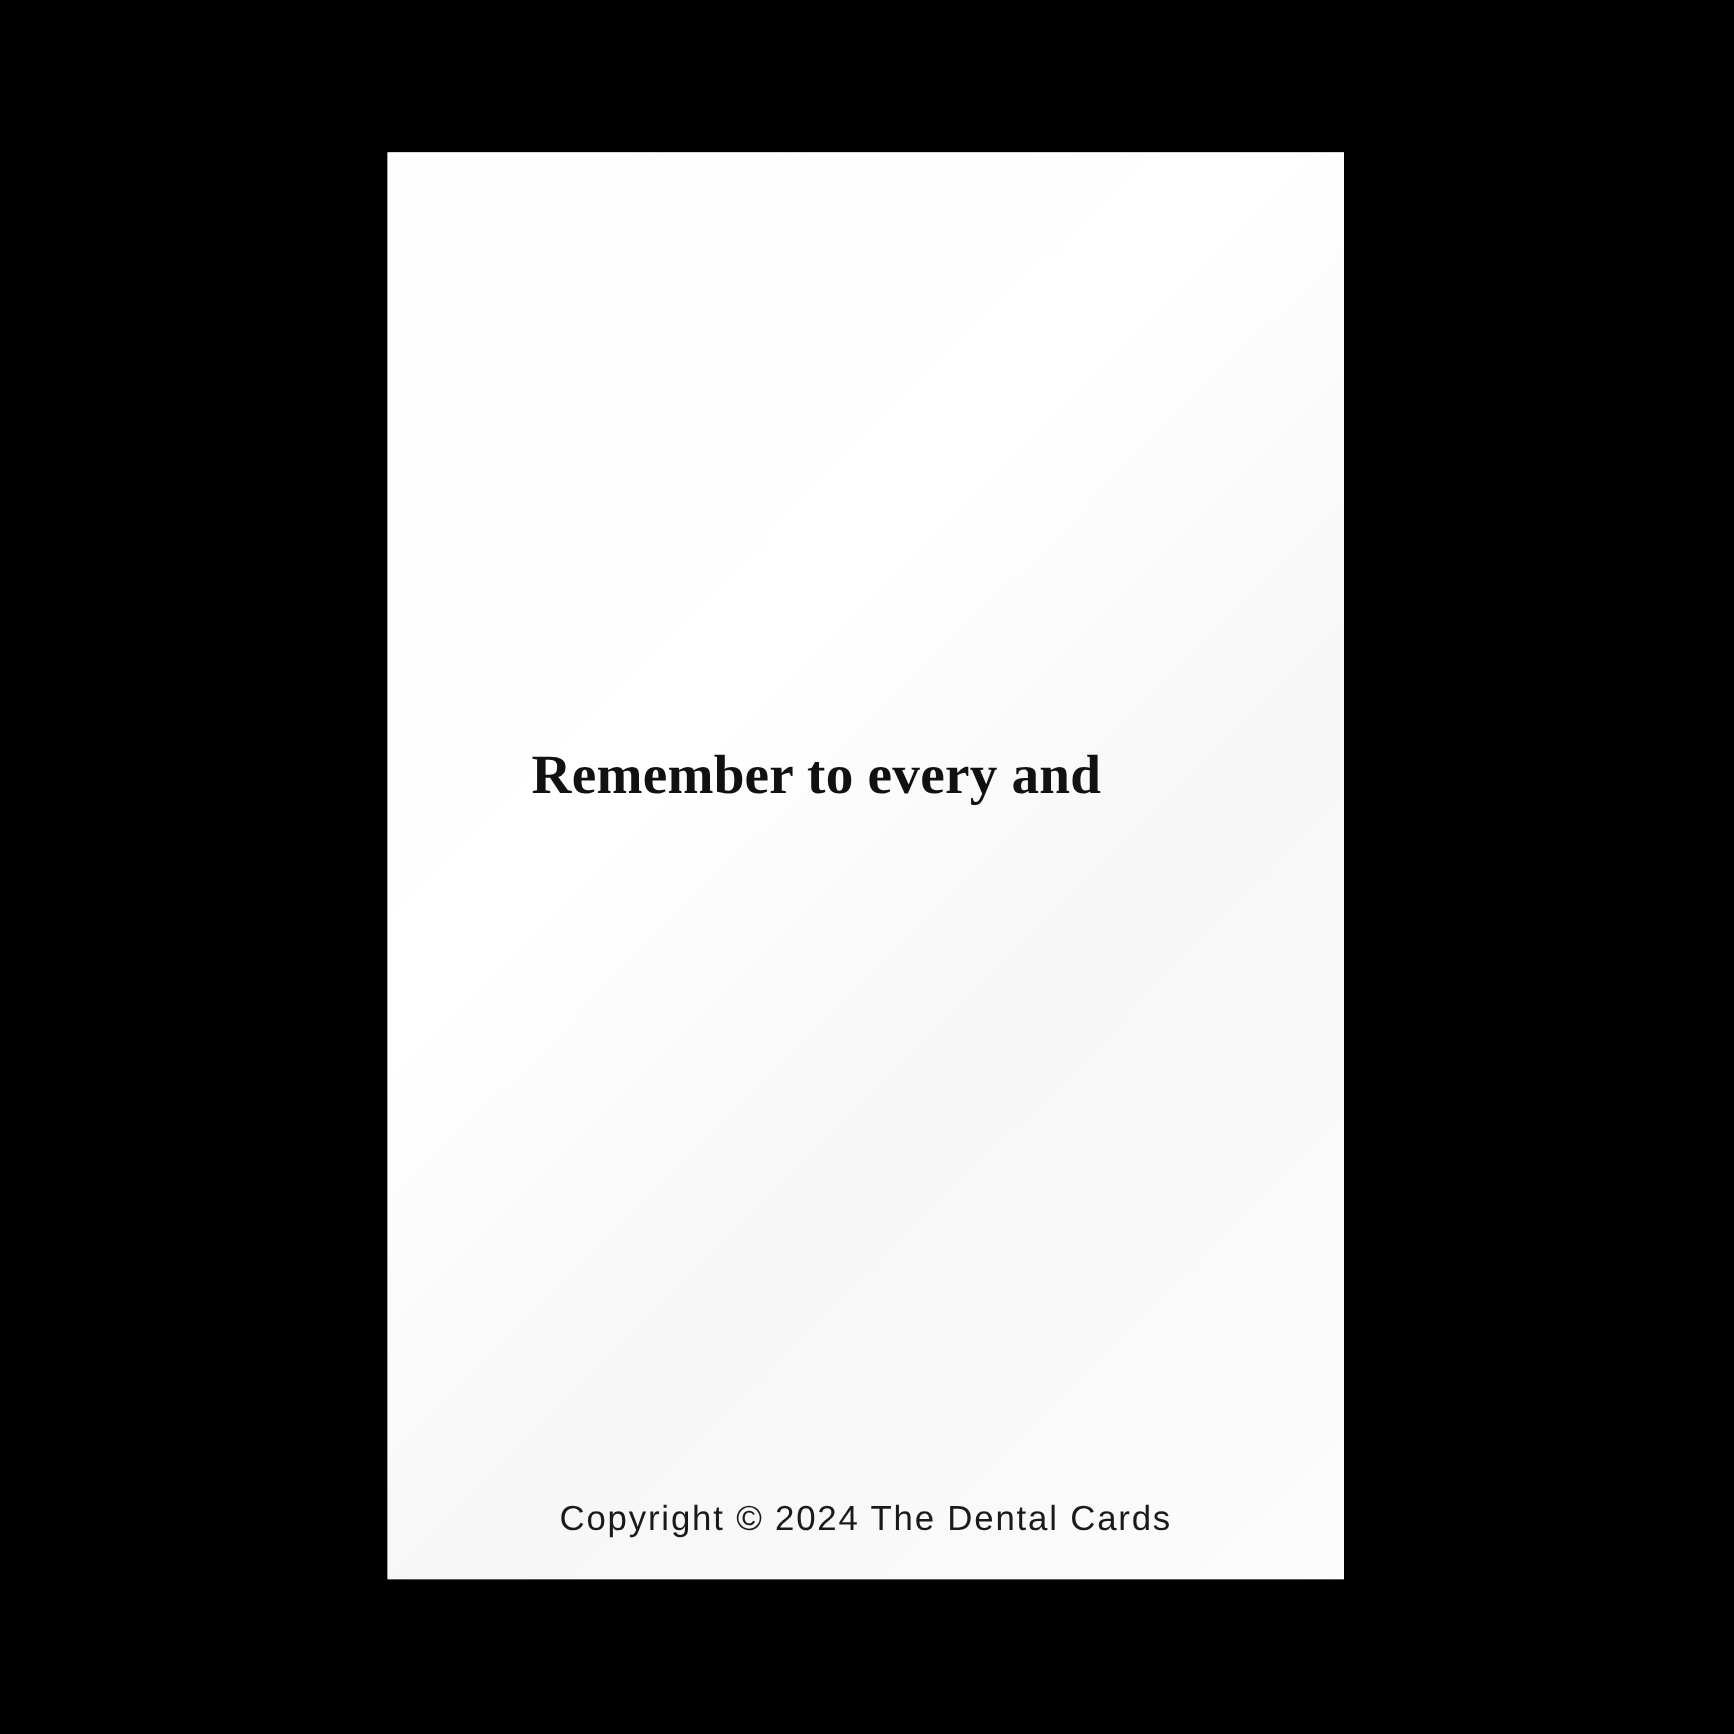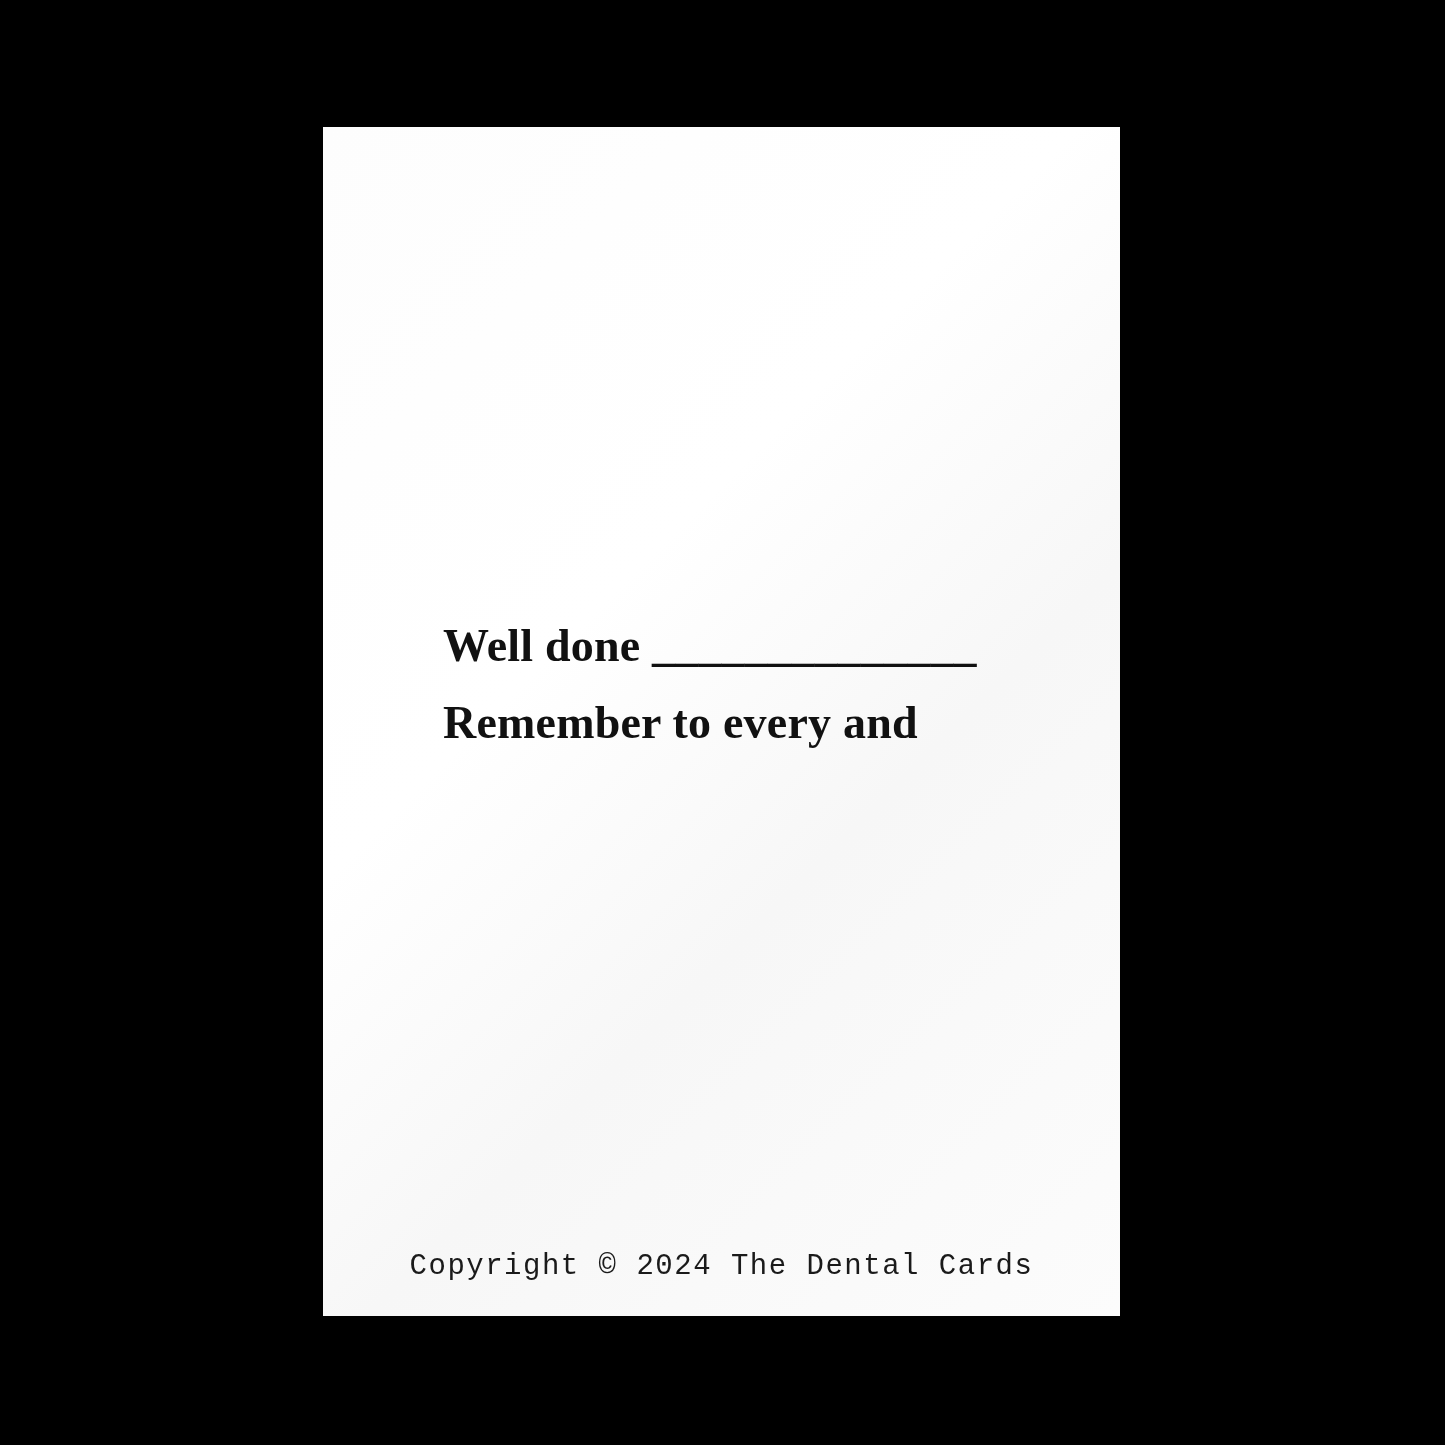--- a/index.html
+++ b/index.html
@@ -51,35 +51,34 @@
   .message .line {
     display: block;
     white-space: pre;
   }
   .copyright {
     position: absolute;
     left: 0;
     right: 0;
     top: 1123px;
     text-align: center;
-    font-family: Liberation Mono, monospace;
+    font-family: Liberation Sans, sans-serif;
     font-size: 29px;
     letter-spacing: 1.5px;
     color: #1a1a1a;
   }
 </style>
 </head>
 <body>
 
 <div class="stage">
   <div class="card">
     <div class="card-inner">
 
       <div class="message">
-        <span class="line">Well done ______________</span>
         <span class="line">Remember to every and</span>
       </div>
 
       <div class="copyright">Copyright © 2024 The Dental Cards</div>
 
     </div>
   </div>
 </div>
 
 </body></html>

